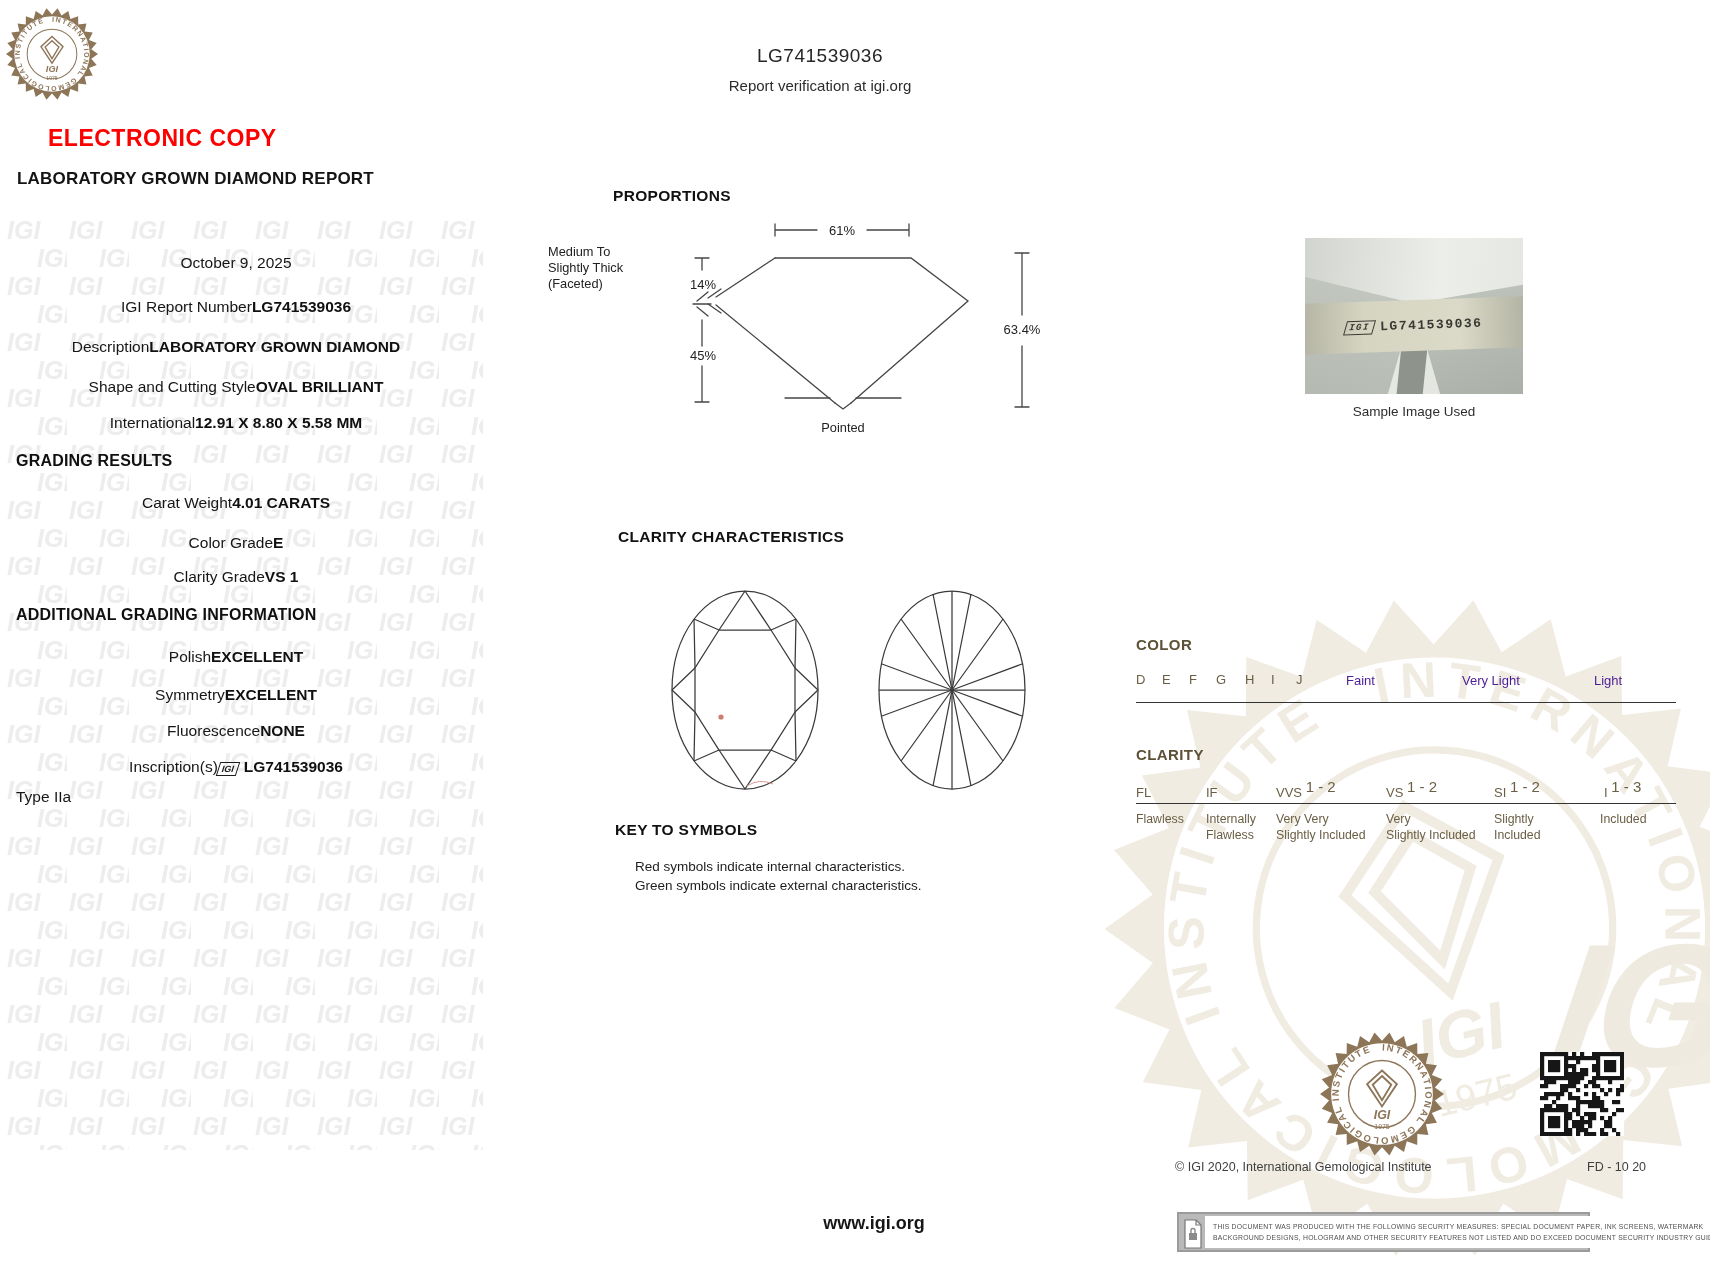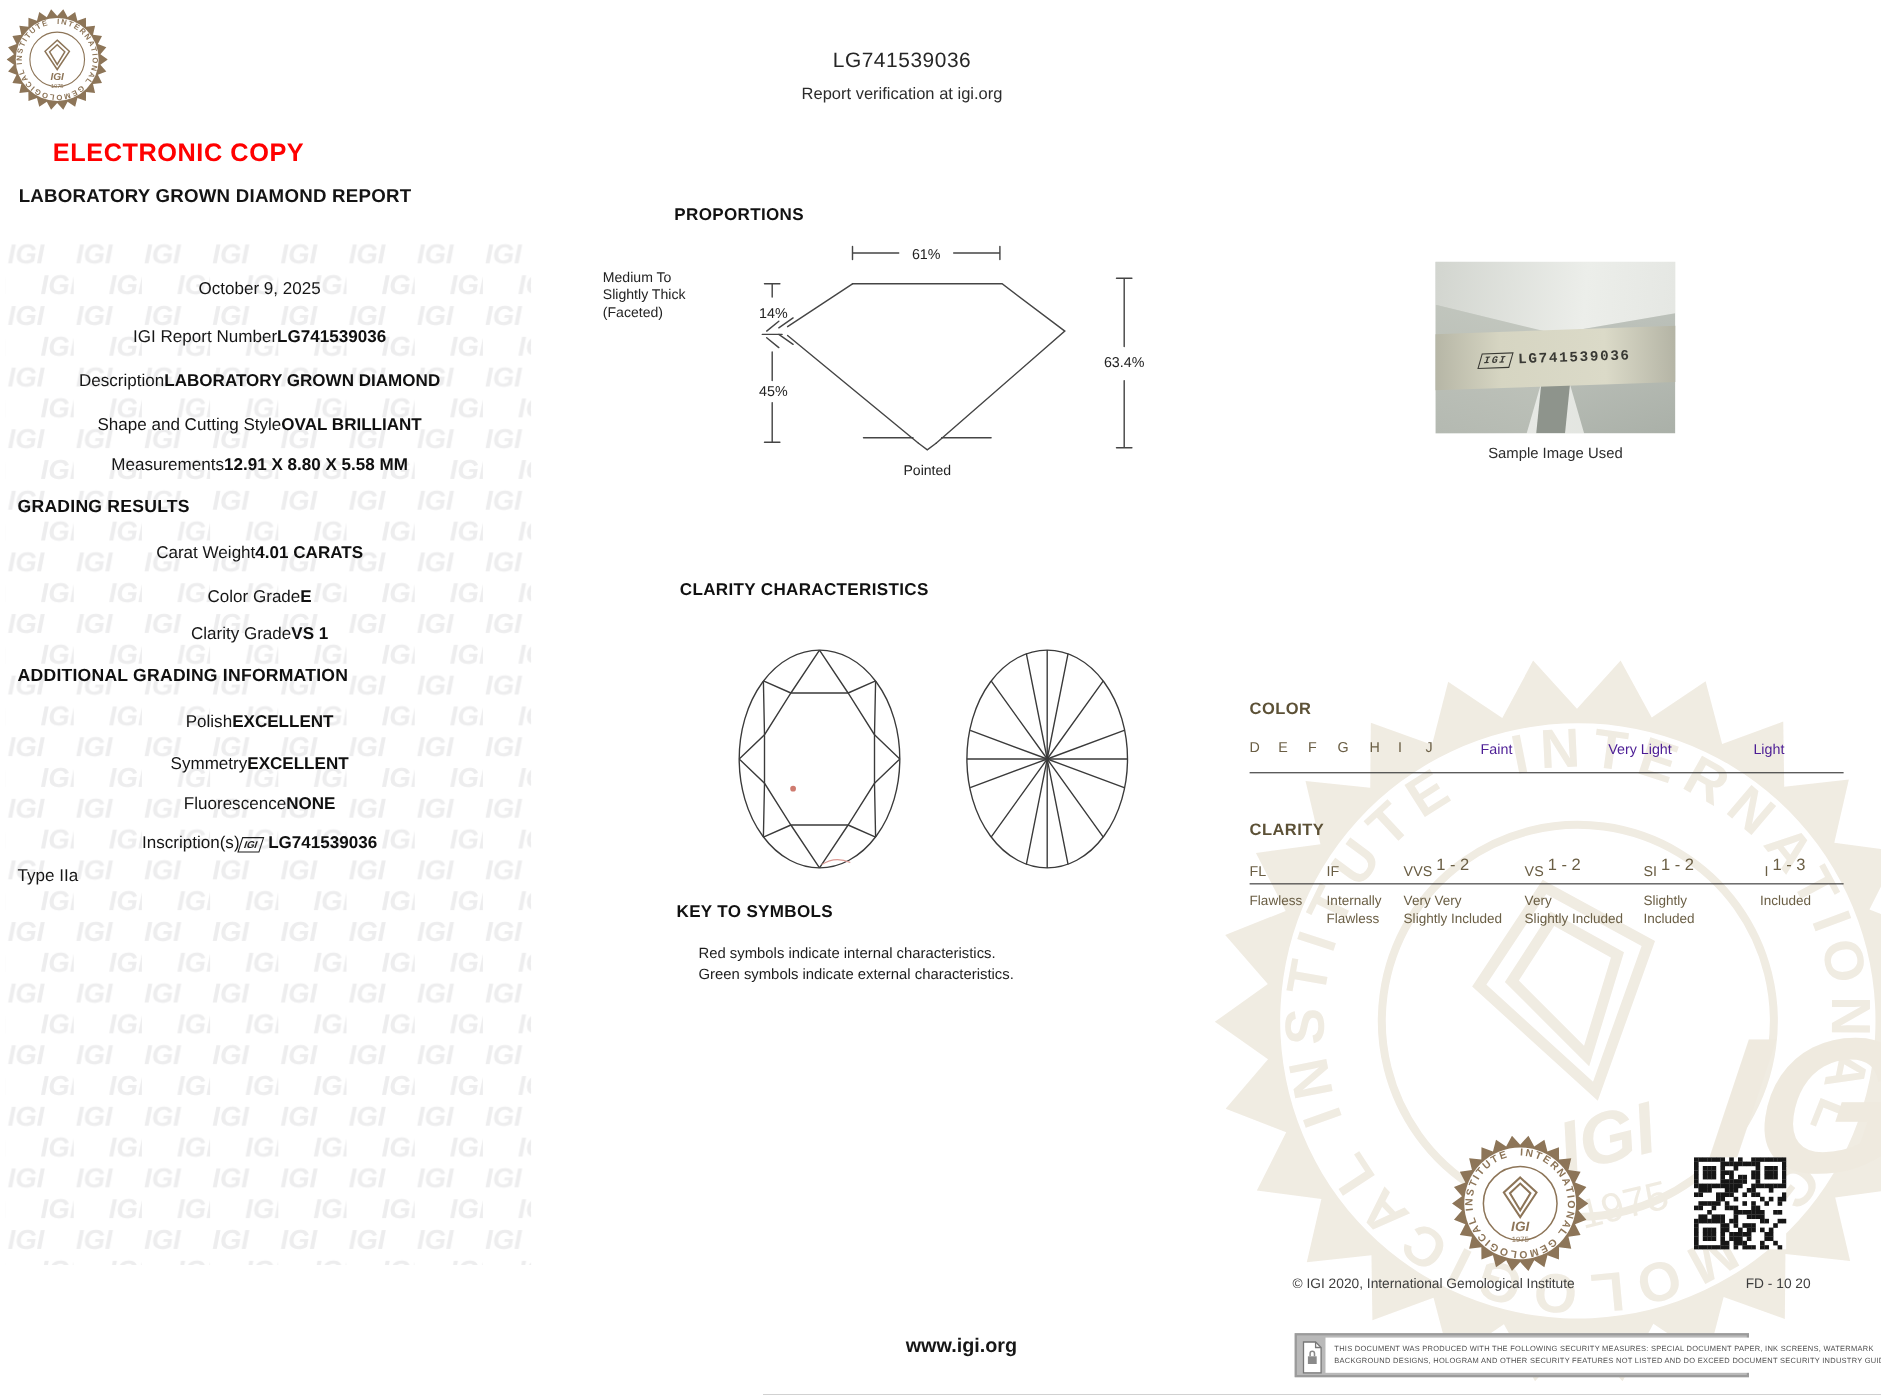--- a/index.html
+++ b/index.html
@@ -126,21 +126,21 @@
   </div>
   <div class="abs z2 row" style="top:338px">
     <span class="lab">Description</span>
     <span class="val">LABORATORY GROWN DIAMOND</span>
   </div>
   <div class="abs z2 row" style="top:378px">
     <span class="lab">Shape and Cutting Style</span>
     <span class="val">OVAL BRILLIANT</span>
   </div>
   <div class="abs z2 row" style="top:414px">
-    <span class="lab">Measurements</span>
+    <span class="lab">International</span>
     <span class="val">12.91 X 8.80 X 5.58 MM</span>
   </div>
 
   <div class="abs z2 sec-hdr" style="top:452px">GRADING RESULTS</div>
 
   <div class="abs z2 row" style="top:494px">
     <span class="lab">Carat Weight</span>
     <span class="val">4.01 CARATS</span>
   </div>
   <div class="abs z2 row" style="top:534px">

